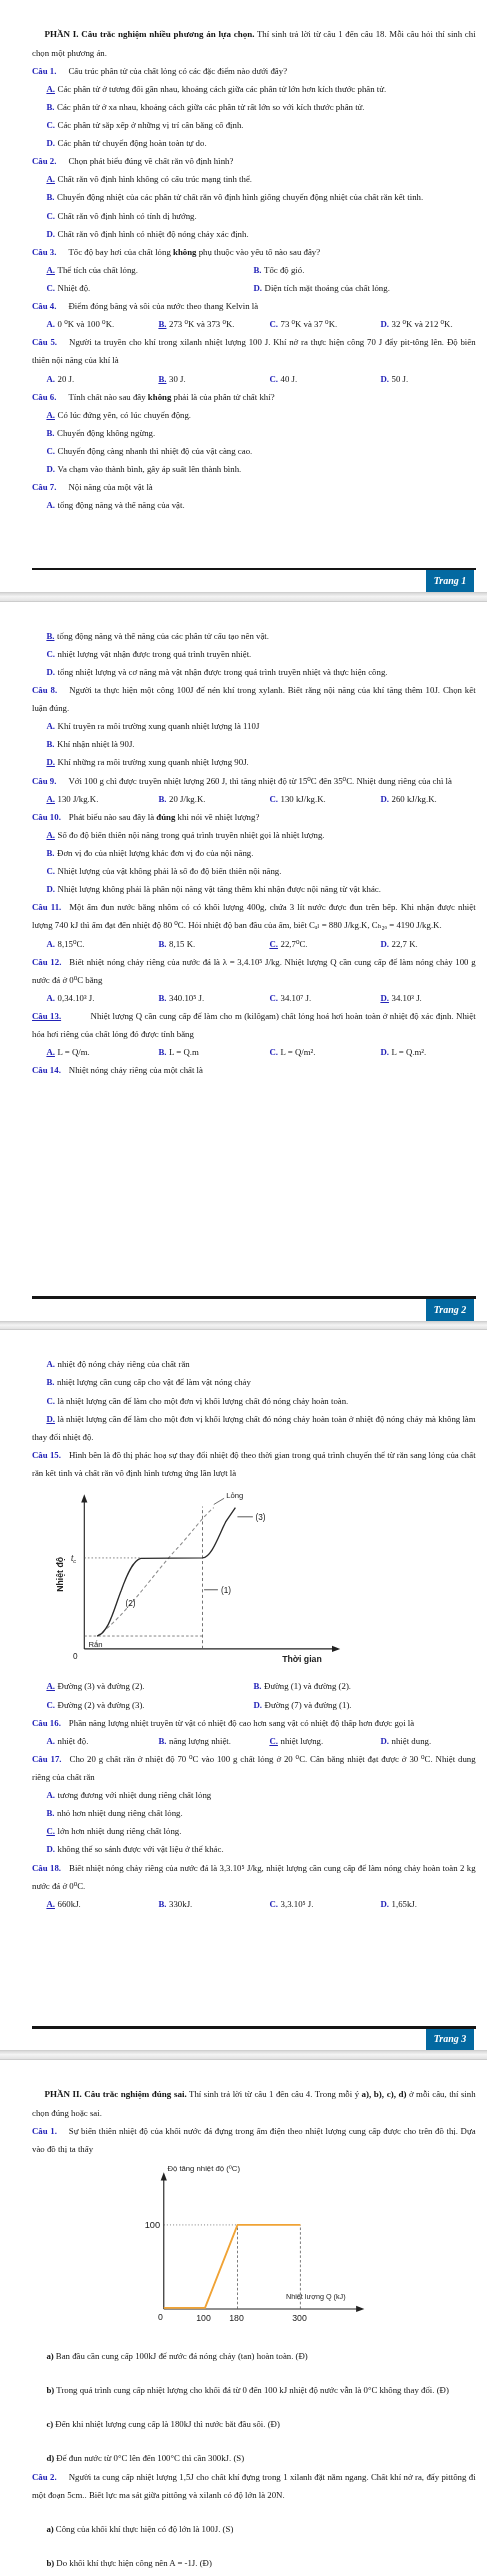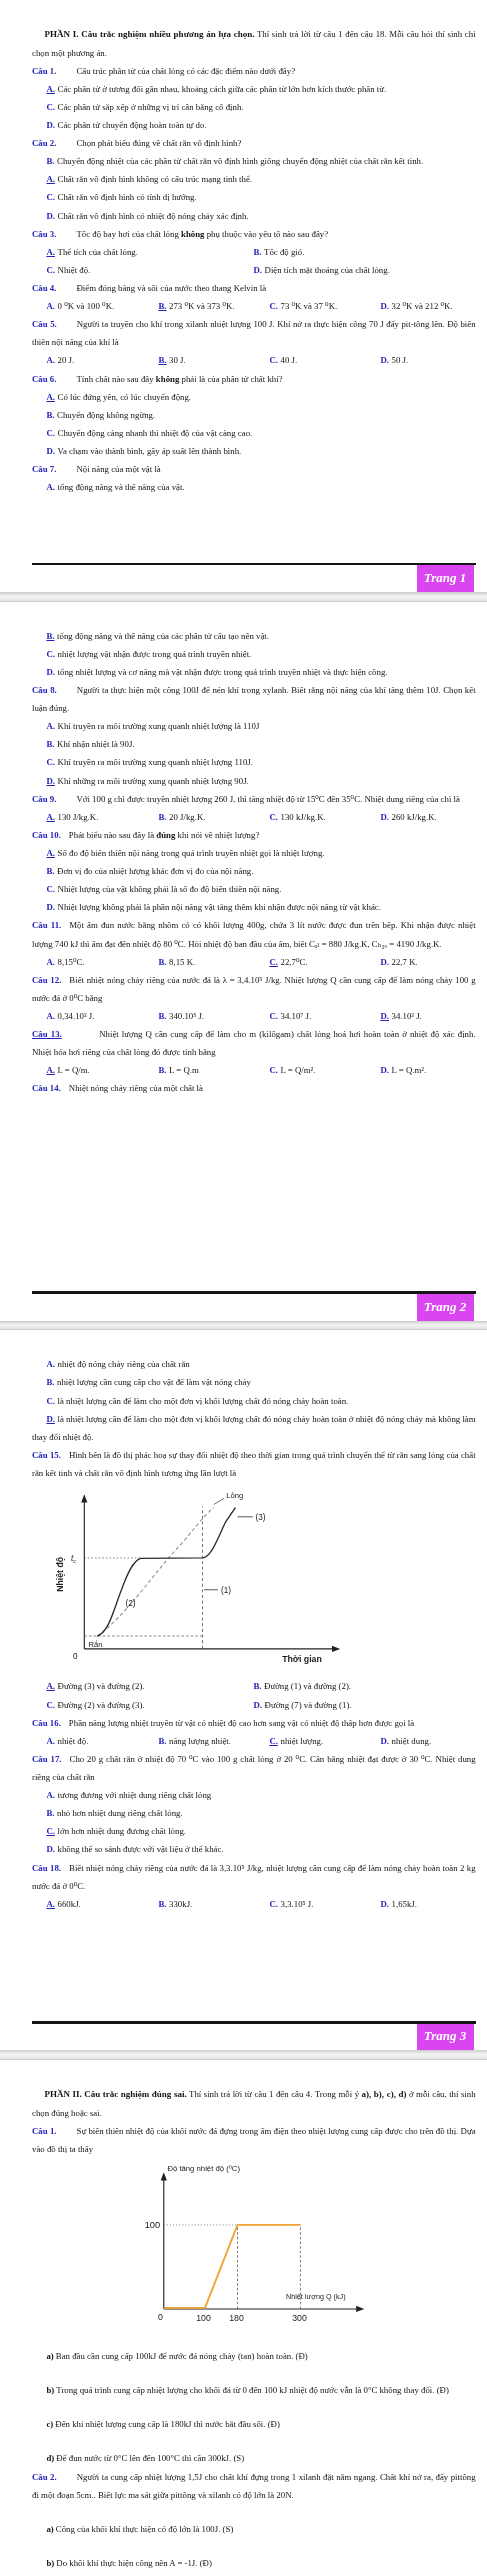--- a/index.html
+++ b/index.html
@@ -7,55 +7,56 @@
   .page{position:relative;box-sizing:border-box;display:flex;flex-direction:column;
         padding:25px 12.4px 0 32px;background:#fff;}
   .p1{min-height:592px}.p2{min-height:719px}.p3{min-height:720px}
   .p4{min-height:721px}
   .pgsep{height:7.7px;background:linear-gradient(180deg,#d8d8d8,#f4f4f4 45%,#e2e2e2);
          border-top:0.5px solid #cfcfcf;border-bottom:0.5px solid #cccccc;}
   p{margin:0;line-height:2.06;text-align:justify;}
   .head{ text-indent:12.4px; }
   .head b{font-size:9px;}
   .q{margin:0;}
-  .lbl{color:#2323b8;font-weight:bold;margin-right:20px;white-space:nowrap;}
+  .lbl{color:#2323b8;font-weight:bold;margin-right:12px;white-space:nowrap;}
   .gap{margin-right:8px;}
   .lblu{text-decoration:underline;padding-right:17.5px;}
   .opt{text-indent:14.4px;}
   .ok{color:#2323b8;font-weight:bold;margin-right:2.6px;white-space:nowrap;}
   .u{text-decoration:underline;}
   .opts4{display:grid;grid-template-columns:112px 111px 111px 1fr;padding-left:14.4px;}
   .opts4 p,.opts2 p{text-indent:0;line-height:2.06;}
   .opts2{display:grid;grid-template-columns:207px 1fr;padding-left:14.4px;}
   .st{text-indent:14.4px;margin-top:16px;}
   .st .k{font-weight:bold;margin-right:2.1px;}
   .figwrap{margin:5.2px 0 3.1px 15.5px;}
   .figwrap2{margin:4.1px auto 2.1px;width:258px;}
   .photo{float:right;width:129px;height:319px;margin:2.1px 0 4.1px 7.2px;background:#fcfcfc;}
   .footer{margin-top:auto;clear:both;padding-top:13.4px;}
   .rule{height:2.6px;background:#151515;}
   .badgerow{text-align:right;padding-right:2.1px;}
-  .badge{display:inline-block;background:#d946ef;color:#ffffff;font-style:italic;font-weight:bold;
-         font-size:13px;padding:4.6px 7.2px 6.2px;}
+  .badge{display:inline-block;background:#0369a1;color:#ffffff;font-style:italic;font-weight:bold;
+         font-size:10px;padding:4.6px 7.2px 6.2px;}
   svg text{font-family:"Liberation Sans","DejaVu Sans",sans-serif;}
 </style>
 </head>
 <body>
 
 <section class="page p1">
   <p class="head"><b>PHẦN I. Câu trắc nghiệm nhiều phương án lựa chọn.</b><span> Thí sinh trả lời từ câu 1 đến câu 18. Mỗi câu hỏi thí sinh chỉ chọn một phương án.</span></p>
 
   <p class="q"><span class="lbl">Câu 1.</span><span>Cấu trúc phân tử của chất lỏng có các đặc điểm nào dưới đây?</span></p>
   <p class="opt"><span class="ok u">A.</span><span>Các phân tử ở tương đối gần nhau, khoảng cách giữa các phân tử lớn hơn kích thước phân tử.</span></p>
+  <p class="opt"><span class="ok">B.</span><span>Các phân tử ở xa nhau, khoảng cách giữa các phân tử rất lớn so với kích thước phân tử.</span></p>
   <p class="opt"><span class="ok">C.</span><span>Các phân tử sắp xếp ở những vị trí cân bằng cố định.</span></p>
   <p class="opt"><span class="ok">D.</span><span>Các phân tử chuyển động hoàn toàn tự do.</span></p>
 
   <p class="q"><span class="lbl">Câu 2.</span><span>Chọn phát biểu đúng về chất rắn vô định hình?</span></p>
+  <p class="opt"><span class="ok u">A.</span><span>Chất rắn vô định hình không có cấu trúc mạng tinh thể.</span></p>
   <p class="opt"><span class="ok">B.</span><span>Chuyển động nhiệt của các phân tử chất rắn vô định hình giống chuyển động nhiệt của chất rắn kết tinh.</span></p>
-  <p class="opt"><span class="ok u">A.</span><span>Chất rắn vô định hình không có cấu trúc mạng tinh thể.</span></p>
   <p class="opt"><span class="ok">C.</span><span>Chất rắn vô định hình có tính dị hướng.</span></p>
   <p class="opt"><span class="ok">D.</span><span>Chất rắn vô định hình có nhiệt độ nóng chảy xác định.</span></p>
 
   <p class="q"><span class="lbl">Câu 3.</span><span>Tốc độ bay hơi của chất lỏng </span><b>không</b><span> phụ thuộc vào yếu tố nào sau đây?</span></p>
   <div class="opts2">
     <p><span class="ok u">A.</span><span>Thể tích của chất lỏng.</span></p>
     <p><span class="ok">B.</span><span>Tốc độ gió.</span></p>
     <p><span class="ok">C.</span><span>Nhiệt độ.</span></p>
     <p><span class="ok">D.</span><span>Diện tích mặt thoáng của chất lỏng.</span></p>
   </div>
@@ -93,21 +94,20 @@
 <div class="pgsep"></div>
 
 <section class="page p2">
   <p class="opt"><span class="ok u">B.</span><span>tổng động năng và thế năng của các phân tử cấu tạo nên vật.</span></p>
   <p class="opt"><span class="ok">C.</span><span>nhiệt lượng vật nhận được trong quá trình truyền nhiệt.</span></p>
   <p class="opt"><span class="ok">D.</span><span>tổng nhiệt lượng và cơ năng mà vật nhận được trong quá trình truyền nhiệt và thực hiện công.</span></p>
 
   <p class="q"><span class="lbl">Câu 8.</span><span>Người ta thực hiện một công 100J để nén khí trong xylanh. Biết rằng nội năng của khí tăng thêm 10J. Chọn kết luận đúng.</span></p>
   <p class="opt"><span class="ok">A.</span><span>Khí truyền ra môi trường xung quanh nhiệt lượng là 110J</span></p>
   <p class="opt"><span class="ok">B.</span><span>Khí nhận nhiệt là 90J.</span></p>
-  <p class="opt"><span class="ok">C.</span><span>Khí truyền ra môi trường xung quanh nhiệt lượng 110J.</span></p>
   <p class="opt"><span class="ok u">D.</span><span>Khí những ra môi trường xung quanh nhiệt lượng 90J.</span></p>
 
   <p class="q"><span class="lbl">Câu 9.</span><span>Với 100 g chì được truyền nhiệt lượng 260 J, thì tăng nhiệt độ từ 15⁰C đến 35⁰C. Nhiệt dung riêng của chì là</span></p>
   <div class="opts4">
     <p><span class="ok u">A.</span><span>130 J/kg.K.</span></p>
     <p><span class="ok">B.</span><span>20 J/kg.K.</span></p>
     <p><span class="ok">C.</span><span>130 kJ/kg.K.</span></p>
     <p><span class="ok">D.</span><span>260 kJ/kg.K.</span></p>
   </div>
 
@@ -197,21 +197,21 @@
   <div class="opts4">
     <p><span class="ok">A.</span><span>nhiệt độ.</span></p>
     <p><span class="ok">B.</span><span>năng lượng nhiệt.</span></p>
     <p><span class="ok u">C.</span><span>nhiệt lượng.</span></p>
     <p><span class="ok">D.</span><span>nhiệt dung.</span></p>
   </div>
 
   <p class="q"><span class="lbl gap">Câu 17.</span><span>Cho 20 g chất rắn ở nhiệt độ 70 ⁰C vào 100 g chất lỏng ở 20 ⁰C. Cân bằng nhiệt đạt được ở 30 ⁰C. Nhiệt dung riêng của chất rắn</span></p>
   <p class="opt"><span class="ok">A.</span><span>tương đương với nhiệt dung riêng chất lỏng</span></p>
   <p class="opt"><span class="ok">B.</span><span>nhỏ hơn nhiệt dung riêng chất lỏng.</span></p>
-  <p class="opt"><span class="ok u">C.</span><span>lớn hơn nhiệt dung đương chất lỏng.</span></p>
+  <p class="opt"><span class="ok u">C.</span><span>lớn hơn nhiệt dung riêng chất lỏng.</span></p>
   <p class="opt"><span class="ok">D.</span><span>không thể so sánh được với vật liệu ở thể khác.</span></p>
 
   <p class="q"><span class="lbl gap">Câu 18.</span><span>Biết nhiệt nóng chảy riêng của nước đá là 3,3.10⁵ J/kg, nhiệt lượng cần cung cấp để làm nóng chảy hoàn toàn 2 kg nước đá ở 0⁰C.</span></p>
   <div class="opts4">
     <p><span class="ok u">A.</span><span>660kJ.</span></p>
     <p><span class="ok">B.</span><span>330kJ.</span></p>
     <p><span class="ok">C.</span><span>3,3.10⁵ J.</span></p>
     <p><span class="ok">D.</span><span>1,65kJ.</span></p>
   </div>
 

